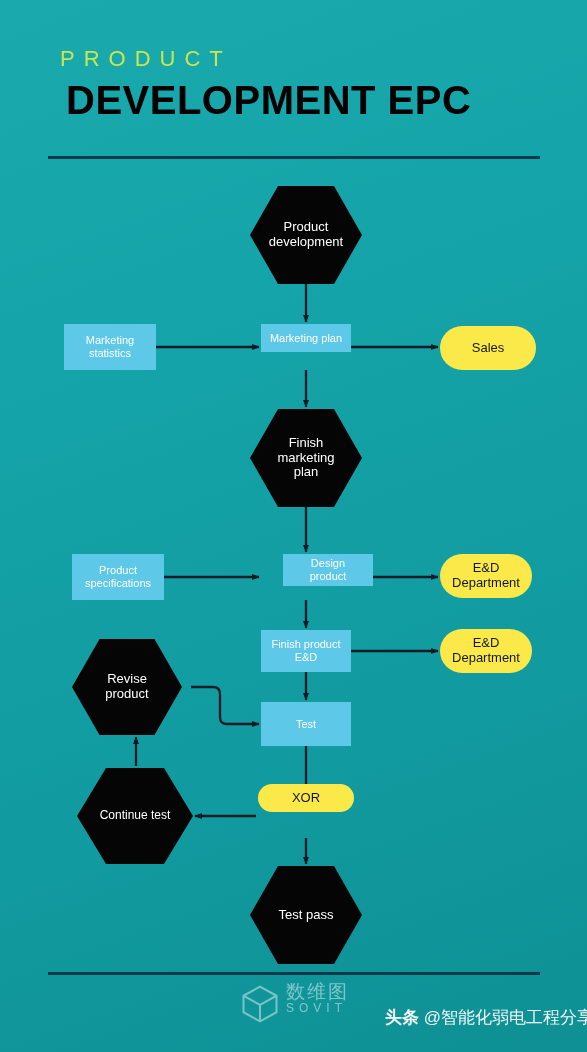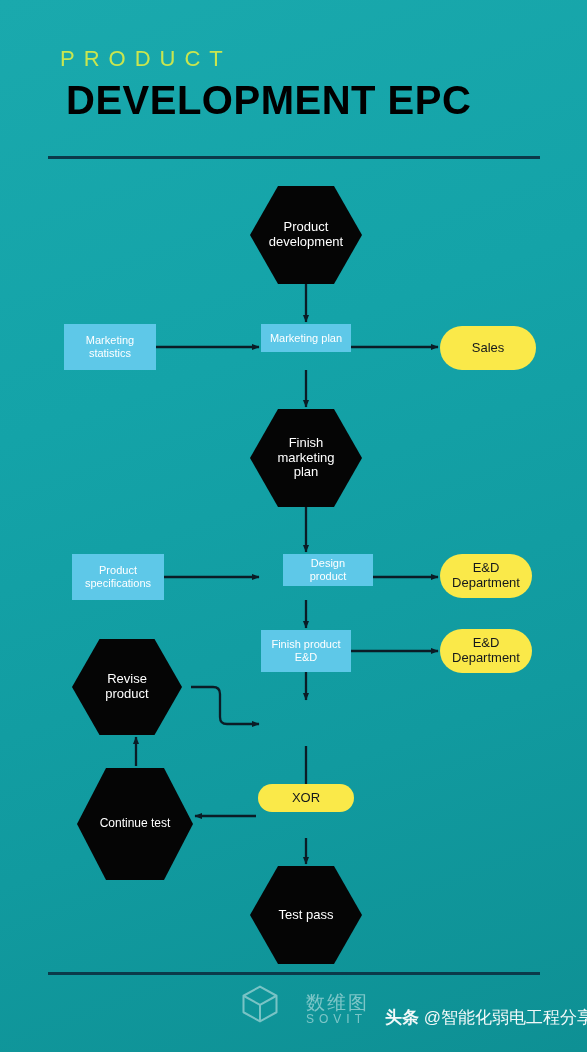--- a/index.html
+++ b/index.html
@@ -99,22 +99,22 @@
     left: 0;
     top: 982px;
     width: 587px;
     height: 70px;
   }
   .logo-wrap {
     position: absolute;
     left: 238px;
     top: 0px;
     display: flex;
-    align-items: flex-end;
-    gap: 24px;
+    align-items: flex-start;
+    gap: 4px;
     opacity: 0.55;
   }
   .logo-mark { width: 44px; height: 44px; display: block; }
   .logo-text { line-height: 1.05; }
   .logo-cn {
     font-size: 19px;
     color: #d6efef;
     letter-spacing: 2px;
     font-weight: 500;
   }
@@ -232,22 +232,25 @@
   <div class="node pill" style="left:440px; top:629px; width:92px; height:44px;">
     <span class="lbl">E&amp;D
 Department</span>
   </div>
 
   <div class="node hex" style="left:72px; top:639px; width:110px; height:96px;">
     <span class="lbl">Revise
 product</span>
   </div>
 
-
-  <div class="node hex" style="left:77px; top:768px; width:116px; height:112px; font-size:12px;">
+  <div class="node rect" style="left:261px; top:702px; width:90px; height:44px;">
+    <span class="lbl">Test</span>
+  </div>
+
+  <div class="node hex" style="left:77px; top:768px; width:116px; height:96px; font-size:12px;">
     <span class="lbl">Continue test</span>
   </div>
 
   <div class="node pill" style="left:258px; top:784px; width:96px; height:28px;">
     <span class="lbl">XOR</span>
   </div>
 
   <div class="node hex" style="left:250px; top:866px; width:112px; height:98px;text-align:right;">
     <span class="lbl">Test pass</span>
   </div>

